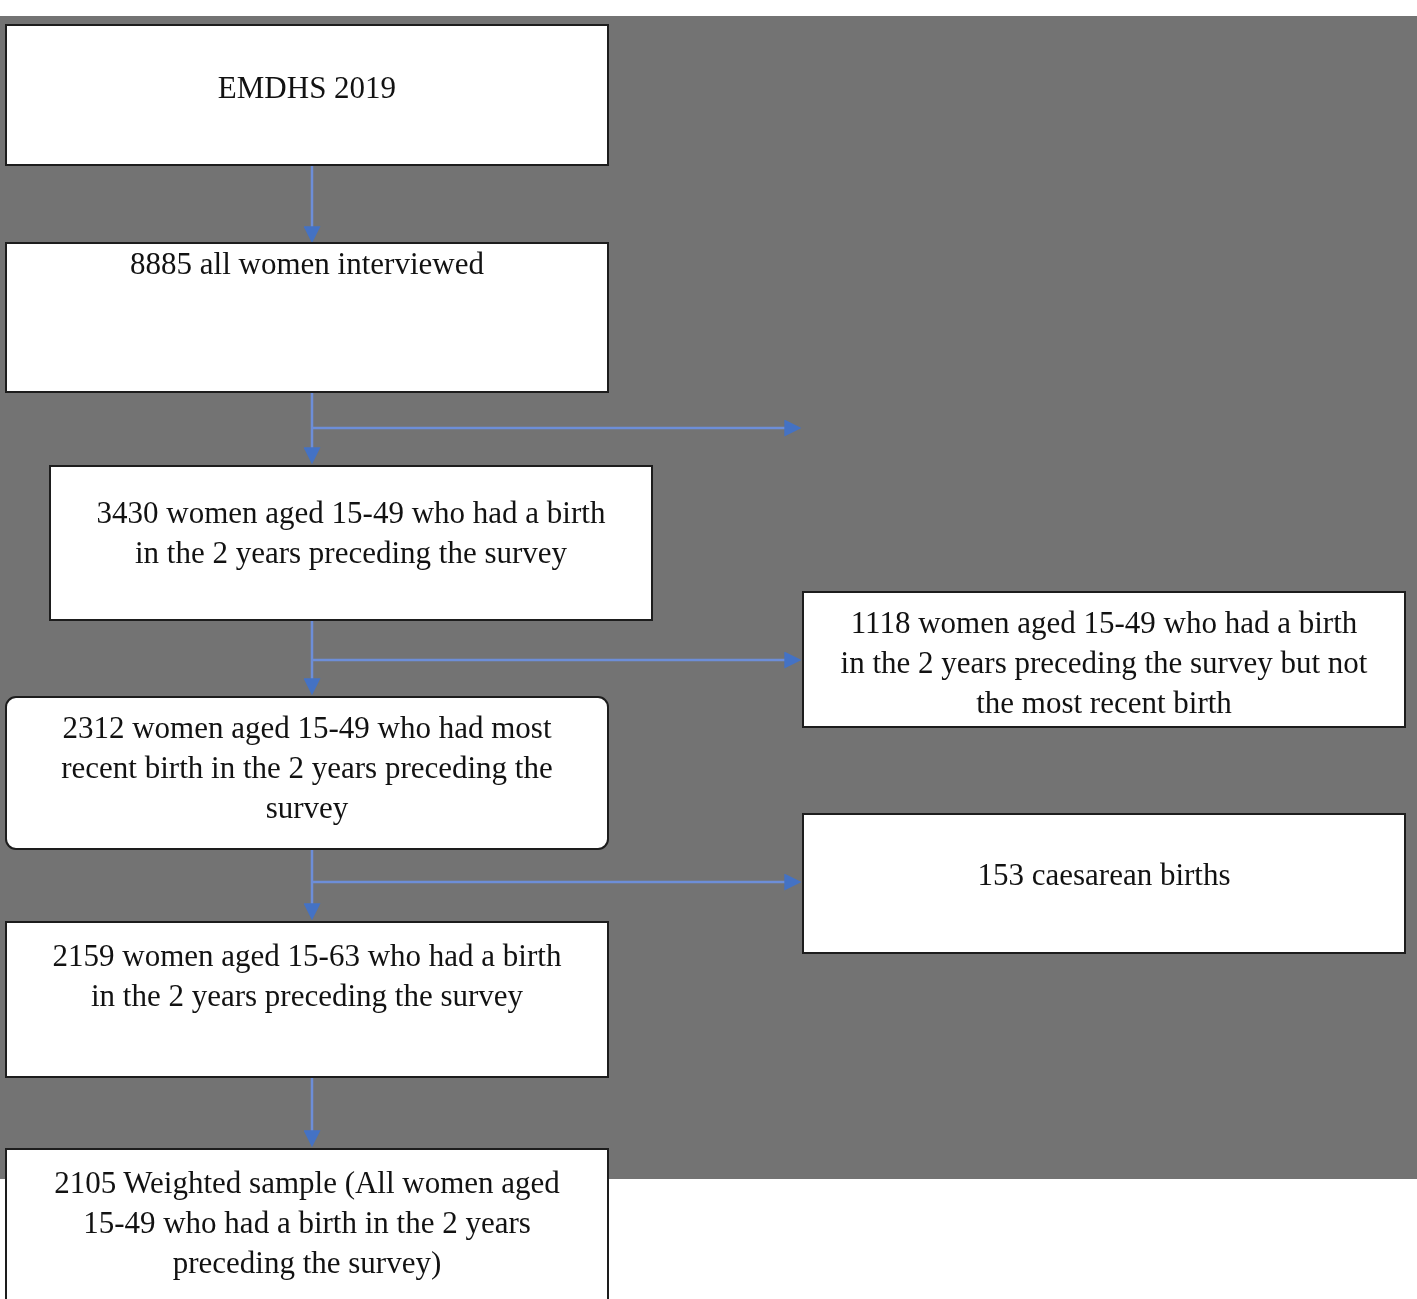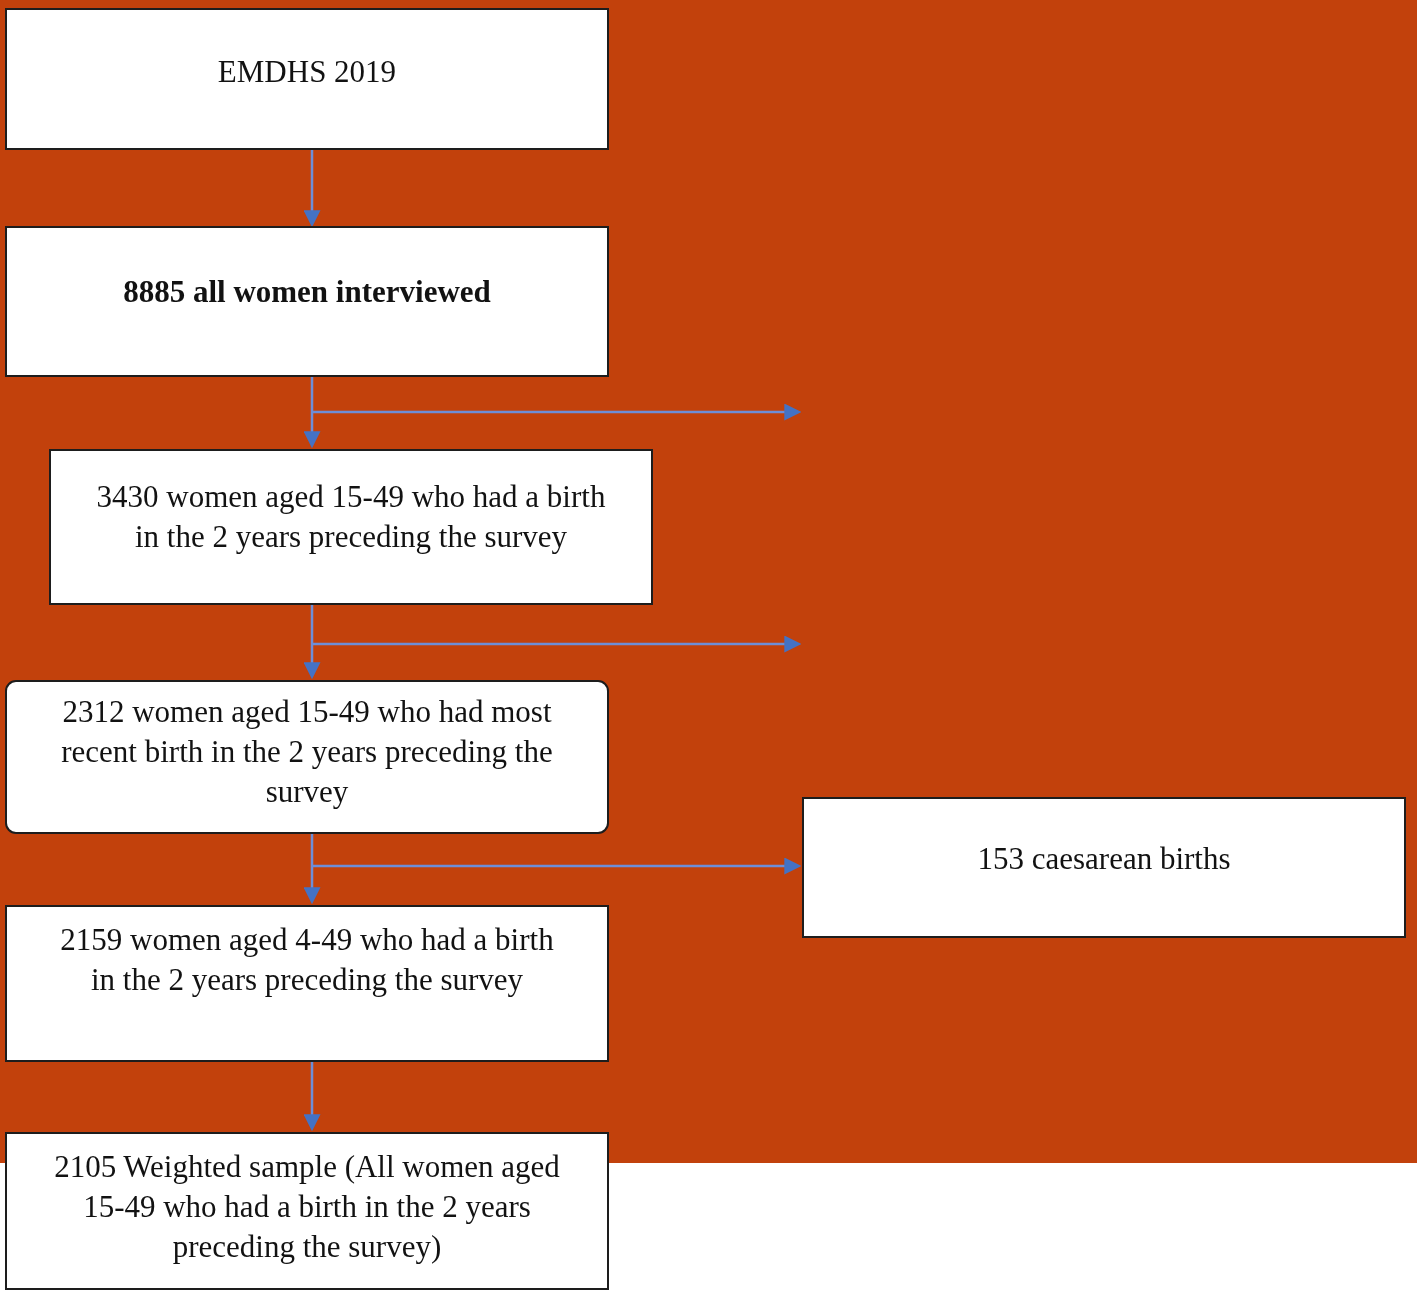--- a/index.html
+++ b/index.html
@@ -1,18 +1,18 @@
 <!DOCTYPE html>
 <html style="--arrow-head: #4472c4; --arrow-line: #6d8ed8; --box-border: #1d1d1d; --text-color: #121212;"><head>
 <meta charset="utf-8">
 <style>
   html,body { margin:0; padding:0; background:#ffffff; }
   body { width:1417px; height:1299px; position:relative;
          font-family:"Liberation Serif","DejaVu Serif",serif; }
-  .canvas { position:absolute; left:0; top:0; width:1417px; height:1163px; background:#c2410c; }
+  .canvas { position:absolute; left:0; top:16px; width:1417px; height:1163px; background:#737373; }
   .connectors { position:absolute; left:0; top:0; pointer-events:none; }
   .conn { stroke:var(--arrow-line,#6d8ed8); stroke-width:2.5; fill:none; }
   #ah path { fill:var(--arrow-head,#4472c4); stroke:none; }
   .box { position:absolute; box-sizing:border-box; background:#ffffff;
          border:2px solid var(--box-border,#1d1d1d);
          text-align:center; white-space:pre-line;
          font-size:31px; line-height:40px; color:var(--text-color,#121212);
          padding-left:8px; padding-right:8px; }
   .box.main  { left:5px;  width:604px; }
   .box.excl  { left:802px; width:604px; }
@@ -35,33 +35,36 @@
     <line class="conn" x1="312" y1="834" x2="312" y2="889" marker-end="url(#ah)"></line>
     <line class="conn" x1="312" y1="1062" x2="312" y2="1116" marker-end="url(#ah)"></line>
 
     <line class="conn" x1="312" y1="412" x2="786" y2="412" marker-end="url(#ah)"></line>
     <line class="conn" x1="312" y1="644" x2="786" y2="644" marker-end="url(#ah)"></line>
     <line class="conn" x1="312" y1="866" x2="786" y2="866" marker-end="url(#ah)"></line>
   </svg>
 
   <div class="box main" style="top:8px;    height:142px; padding-top:42px;">EMDHS 2019</div>
 
-  <div class="box main" style="top:226px;  height:151px; padding-top:44px;font-weight:bold;">8885 all women interviewed</div>
+  <div class="box main" style="top:226px;  height:151px; ">8885 all women interviewed</div>
 
   <div class="box main" style="top:449px;  height:156px; padding-top:26px;margin-left:44px;">3430 women aged 15-49 who had a birth
 in the 2 years preceding the survey</div>
 
   <div class="box main" style="top:680px;  height:154px; padding-top:10px;border-radius:11px;">2312 women aged 15-49 who had most
 recent birth in the 2 years preceding the
 survey</div>
 
-  <div class="box main" style="top:905px;  height:157px; padding-top:13px;">2159 women aged 4-49 who had a birth
+  <div class="box main" style="top:905px;  height:157px; padding-top:13px;">2159 women aged 15-63 who had a birth
 in the 2 years preceding the survey</div>
 
   <div class="box main" style="top:1132px; height:158px; padding-top:13px;">2105 Weighted sample (All women aged
 15-49 who had a birth in the 2 years
 preceding the survey)</div>
 
 
+  <div class="box excl" style="top:575px;  height:137px; padding-top:10px;">1118 women aged 15-49 who had a birth
+in the 2 years preceding the survey but not
+the most recent birth</div>
 
   <div class="box excl" style="top:797px;  height:141px; padding-top:40px;">153 caesarean births</div>
 
 </div>
 
 </body></html>

